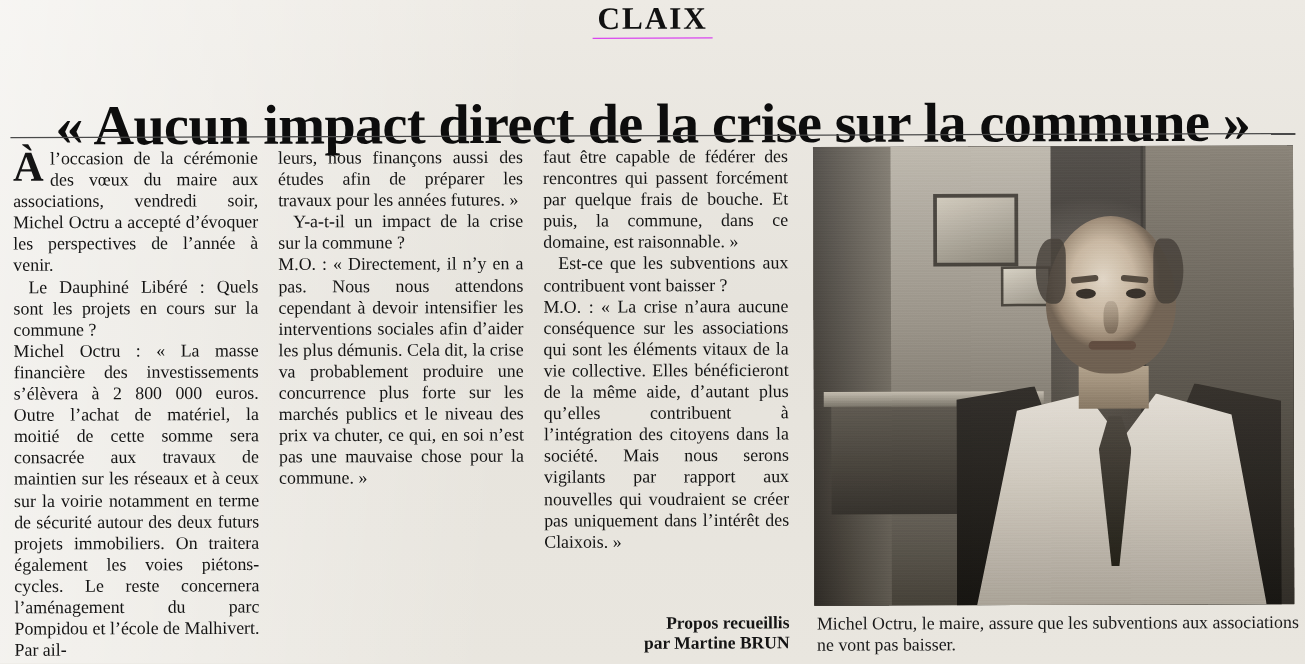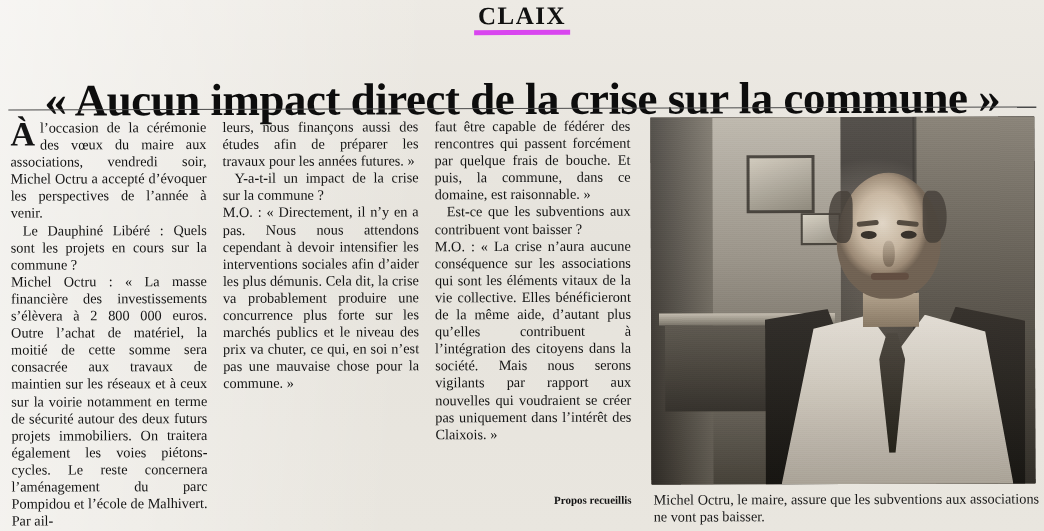--- a/index.html
+++ b/index.html
@@ -36,21 +36,21 @@
     left: 0;
     width: 100%;
     text-align: center;
     font-family: "Liberation Serif", serif;
     font-weight: bold;
     font-size: 25px;
     letter-spacing: 1.5px;
     color: #111;
   }
   .kicker span {
-    border-bottom: 5px solid #d946ef;
+    border-bottom: 1px solid #d946ef;
     padding: 0 4px 1px 4px;
   }
 
   .headline {
     position: absolute;
     top: 44px;
     left: 18px;
     width: 1008px;
     text-align: center;
     font-family: "Liberation Serif", serif;
@@ -112,21 +112,21 @@
     padding: 2px 5px 0 0;
   }
 
   .signoff {
     position: absolute;
     left: 424px;
     top: 374px;
     width: 196px;
     text-align: right;
     font-weight: bold;
-    font-size: 11px;
+    font-size: 14px;
     line-height: 16px;
   }
 
   
   .photo-wrap {
     position: absolute;
     left: 650px;
     top: 118px;
     width: 384px;
     height: 367px;
@@ -287,20 +287,21 @@
     </div>
 
     <div class="col col-3">
       <p class="a">faut être capable de fédérer des rencontres qui passent forcément par quelque frais de bouche. Et puis, la commune, dans ce domaine, est raisonnable. »</p>
       <p class="q">Est-ce que les subventions aux contribuent vont baisser ?</p>
       <p class="a">M.O. : « La crise n’aura aucune conséquence sur les associations qui sont les éléments vitaux de la vie collective. Elles bénéficieront de la même aide, d’autant plus qu’elles contribuent à l’intégration des citoyens dans la société. Mais nous serons vigilants par rapport aux nouvelles qui voudraient se créer pas uniquement dans l’intérêt des Claixois. »</p>
     </div>
 
     <div class="signoff">
       <div>Propos recueillis</div>
+      <div>par Martine BRUN</div>
     </div>
   </div>
 
   <div class="photo-wrap">
     <div class="photo"></div>
     <div class="wall"></div>
     <div class="wall-dark"></div>
     <div class="frame"></div>
     <div class="frame2"></div>
     <div class="shelf"></div>

